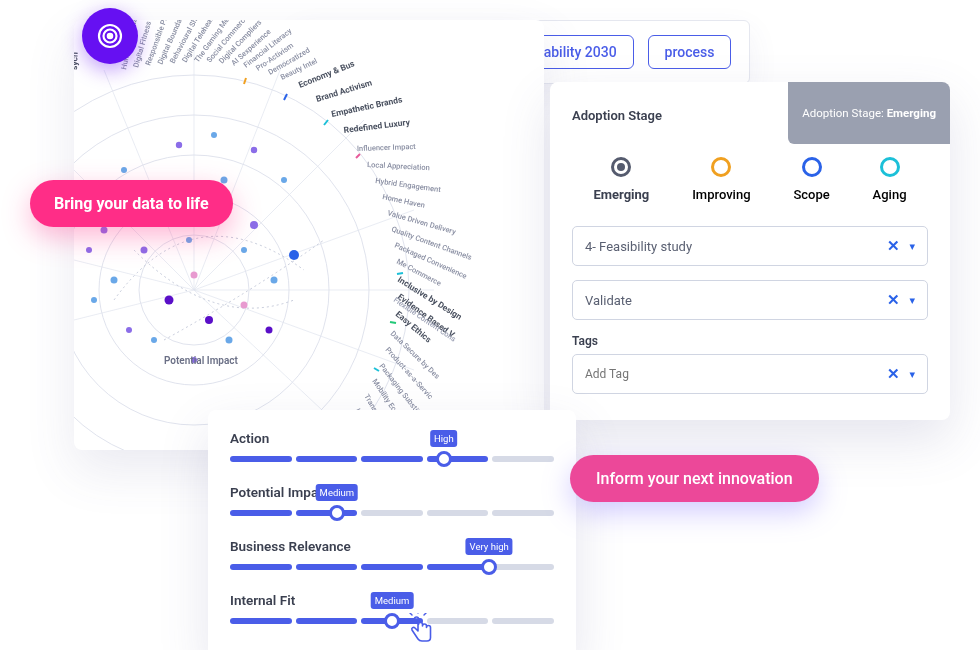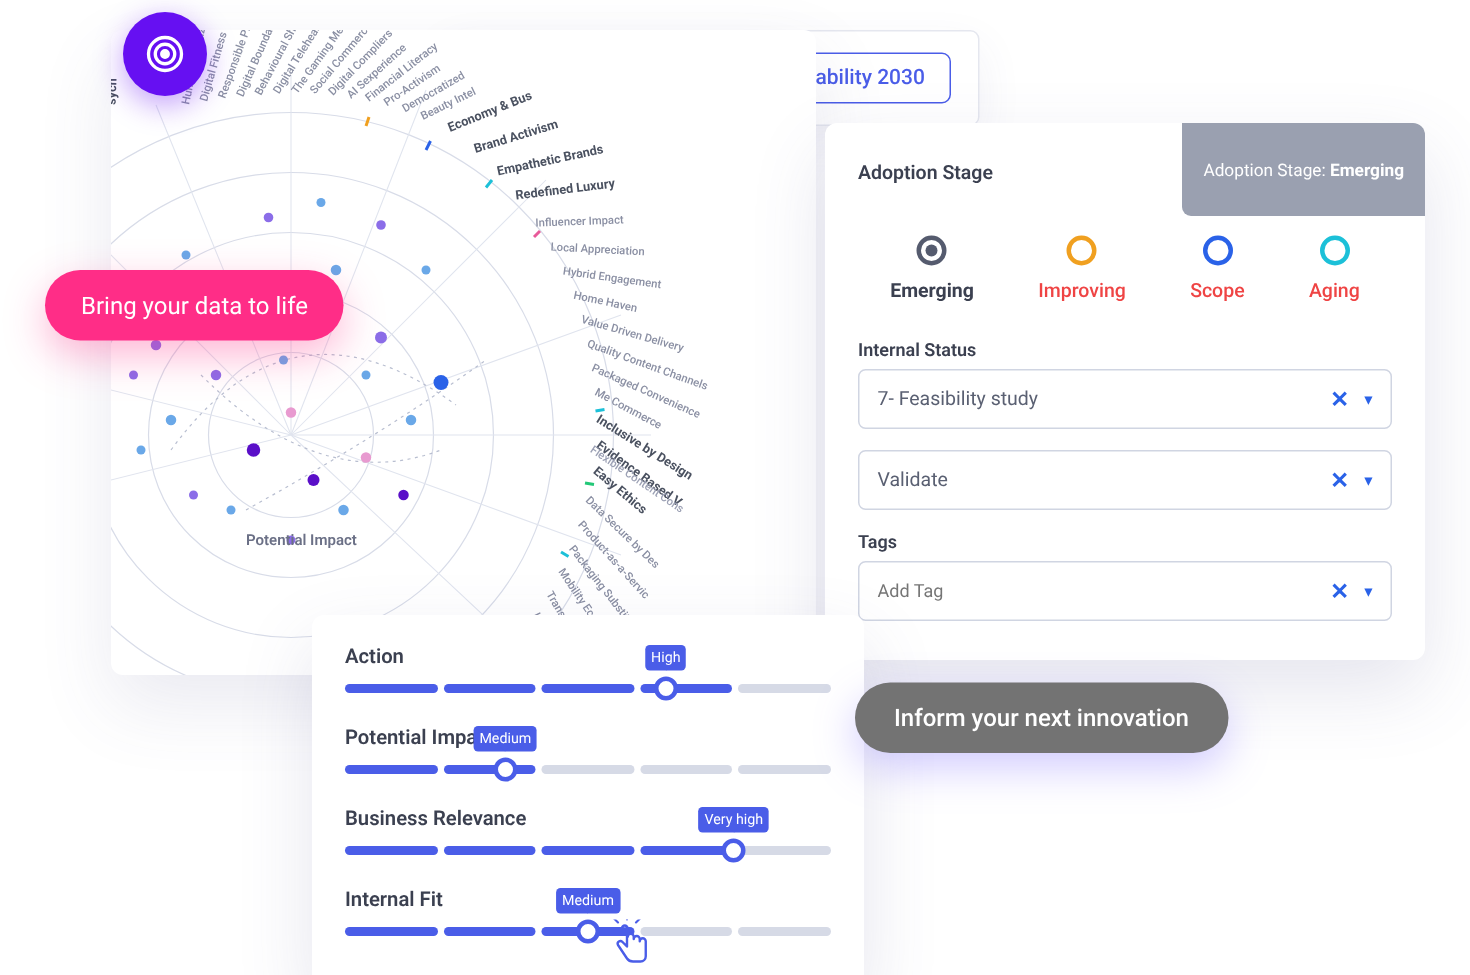--- a/index.html
+++ b/index.html
@@ -13,36 +13,36 @@
   .logo-circle { position: absolute; top: 8px; left: 82px; width: 56px; height: 56px; border-radius: 50%; background: #6610f2; display: flex; align-items: center; justify-content: center; z-index: 10; box-shadow: 0 6px 20px rgba(102,16,242,0.4); }
 
   
   .radar-card { position: absolute; top: 20px; left: 74px; width: 470px; height: 430px; background: #fff; border-radius: 8px; box-shadow: 0 20px 50px rgba(80,80,140,0.12); overflow: hidden; }
   .radar-svg-wrap { position: absolute; top: -30px; left: -80px; width: 560px; height: 520px; }
   .radar-label-outer { font-size: 7.5px; fill: #8a8fa3; font-weight: 500; }
   .radar-label-bold { font-size: 8.5px; fill: #4a5160; font-weight: 700; }
   .radar-axis-label { position: absolute; left: 90px; top: 335px; font-size: 10px; color: #6b7086; font-weight: 600; }
 
   
-  .callout-pink { position: absolute; top: 180px; left: 30px; background: #ff2d87; color: #fff; padding: 14px 24px; border-radius: 999px; font-size: 16px; font-weight: 400; box-shadow: 0 10px 28px rgba(255,45,135,0.35); z-index: 20; }
-
-  
-  .callout-purple { position: absolute; top: 455px; left: 570px; background: #737373; color: #fff; padding: 14px 26px; border-radius: 999px; font-size: 16px; font-weight: 500; box-shadow: 0 10px 28px rgba(127,108,255,0.35); z-index: 20; }
+  .callout-pink { position: absolute; top: 180px; left: 30px; background: #ff2d87; color: #fff; padding: 14px 24px; border-radius: 999px; font-size: 16px; font-weight: 700; box-shadow: 0 10px 28px rgba(255,45,135,0.35); z-index: 20; }
+
+  
+  .callout-purple { position: absolute; top: 455px; left: 570px; background: #ec4899; color: #fff; padding: 14px 26px; border-radius: 999px; font-size: 16px; font-weight: 500; box-shadow: 0 10px 28px rgba(127,108,255,0.35); z-index: 20; }
 
   
   .adopt-panel { position: absolute; top: 82px; left: 550px; width: 400px; background: #fff; border-radius: 8px; box-shadow: 0 20px 50px rgba(80,80,140,0.15); padding: 20px 22px 24px; z-index: 5; }
   .adopt-header-tag { position: absolute; top: 0; right: 0; background: #9aa0b0; color: #fff; font-size: 11.5px; padding: 24px 14px; border-radius: 0 8px 0 6px; }
   .adopt-header-tag b { font-weight: 700; }
   .adopt-title { font-size: 13px; color: #3b4050; font-weight: 600; margin-bottom: 34px; margin-top: 6px; }
   .stages-row { display: flex; justify-content: space-around; margin-bottom: 24px; }
   .stage-item { display: flex; flex-direction: column; align-items: center; gap: 10px; cursor: pointer; }
   .stage-circle { width: 20px; height: 20px; border-radius: 50%; border: 3px solid; background: #fff; }
   .stage-circle.selected { position: relative; }
   .stage-circle.selected::after { content:''; position:absolute; inset:3px; border-radius:50%; background:#555b6e; }
-  .stage-label { font-size: 13px; color: #ef4444; font-weight: 500; }
+  .stage-label { font-size: 13px; color: #000000; font-weight: 500; }
   .stage-label.active { color: #3b4050; font-weight: 700; }
 
   .field-block { margin-bottom: 14px; }
   .field-label { font-size: 12px; color: #3b4050; font-weight: 600; margin-bottom: 6px; }
   .field-box { border: 1.5px solid #d0d5e2; border-radius: 5px; padding: 10px 12px; display: flex; align-items: center; justify-content: space-between; font-size: 13px; color: #5a6072; }
   .field-actions { display: flex; gap: 10px; align-items: center; }
   .x-icon { color: #2a62e8; font-size: 15px; cursor: pointer; font-weight: 600; }
   .chev-icon { color: #2a62e8; font-size: 11px; cursor: pointer; }
 
   
@@ -58,20 +58,21 @@
   .slider-value-tag::after { content:''; position:absolute; bottom:-3px; left:50%; transform:translateX(-50%); border:3px solid transparent; border-top-color:#4a5de8; }
 
   .cursor-hand { position: absolute; top: 613px; left: 405px; z-index: 30; }
 </style>
 </head>
 <body>
 
 <div class="tags-bar">
   <button class="tag-pill">Sustainable design</button>
   <button class="tag-pill">sustainability 2030</button>
+  <button class="tag-pill">process</button>
 </div>
 
 <div class="radar-card">
   <div class="radar-svg-wrap">
     <svg viewBox="0 0 560 520" width="560" height="520">
 
       <g stroke="#d8dce8" stroke-width="0.8" fill="none">
         <circle cx="200" cy="300" r="55"></circle>
         <circle cx="200" cy="300" r="95"></circle>
         <circle cx="200" cy="300" r="135"></circle>
@@ -231,23 +232,22 @@
       <div class="stage-circle" style="border-color:#2a62e8"></div>
       <div class="stage-label">Scope</div>
     </div>
     <div class="stage-item">
       <div class="stage-circle" style="border-color:#1cc0d8"></div>
       <div class="stage-label">Aging</div>
     </div>
   </div>
 
   <div class="field-block">
-    <div class="field-label">Internal Status</div>
     <div class="field-box">
-      <span>7- Feasibility study</span>
+      <span>4- Feasibility study</span>
       <span class="field-actions">
         <span class="x-icon">✕</span>
         <span class="chev-icon">▾</span>
       </span>
     </div>
   </div>
 
   <div class="field-block">
     <div class="field-box">
       <span>Validate</span>

